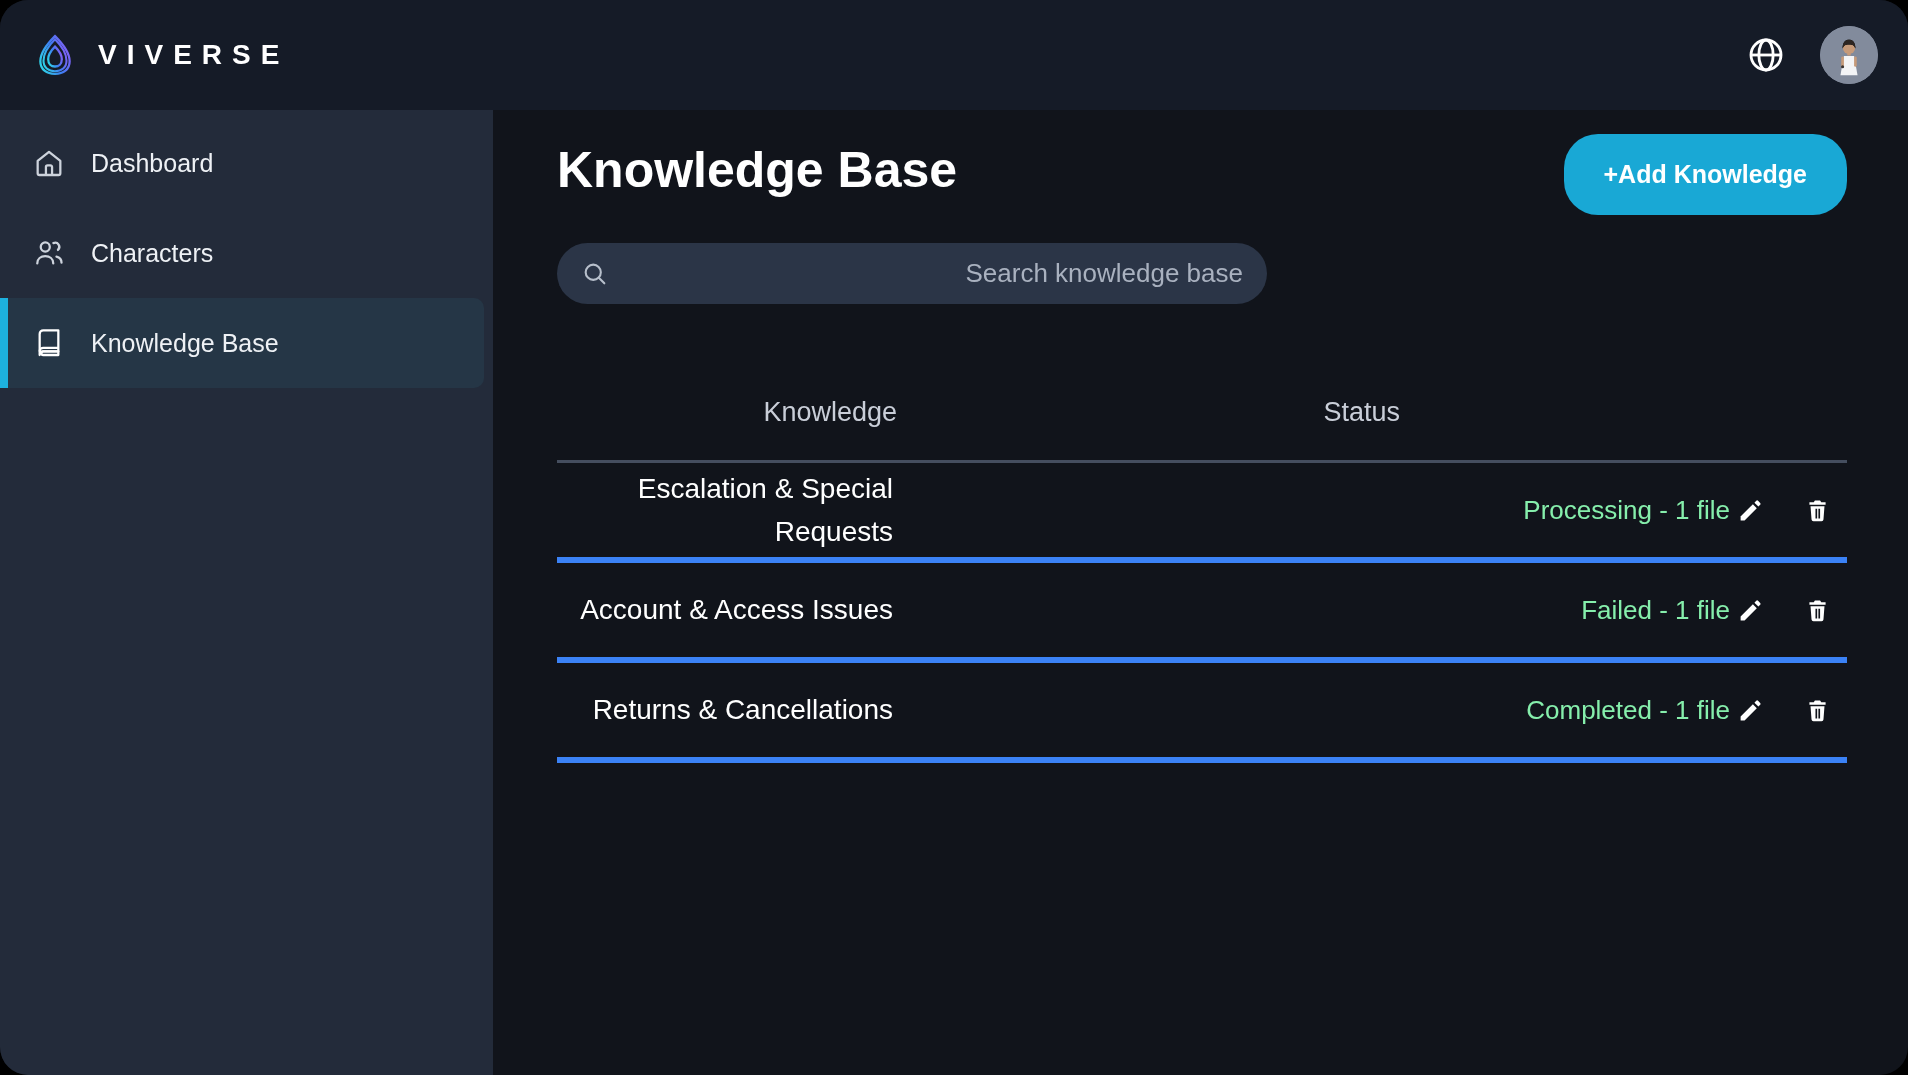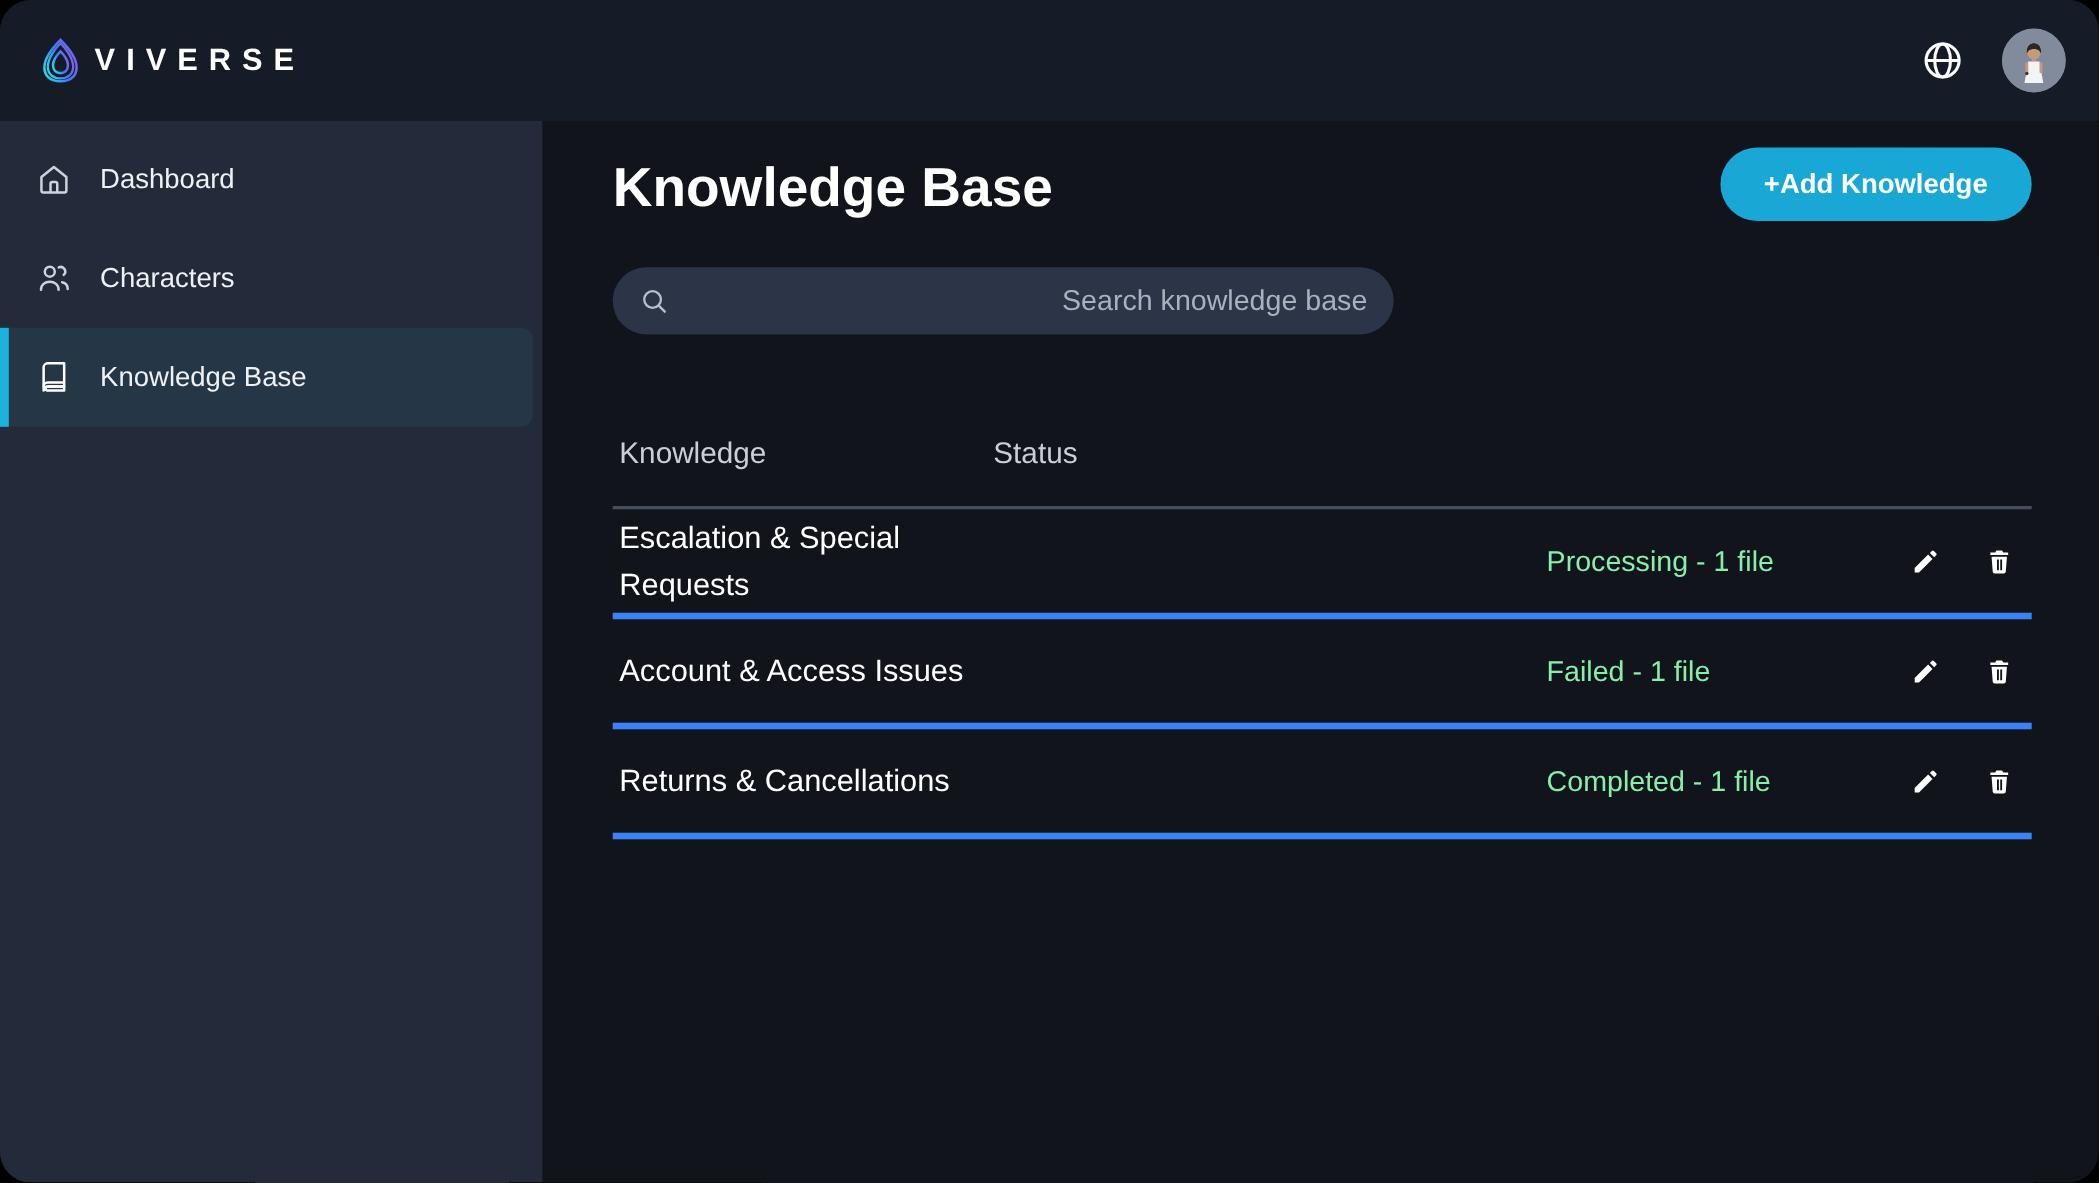--- a/index.html
+++ b/index.html
@@ -12,21 +12,21 @@
     position: relative;
   }
 
   
   .topbar {
     height: 110px; flex: 0 0 110px;
     background: #151b27;
     display: flex; align-items: center;
     padding: 0 30px 0 32px;
   }
-  .brand { display: flex; align-items: center; gap: 8px; }
+  .brand { display: flex; align-items: center; gap: 20px; }
   .brand-name {
     color: #ffffff; font-size: 28px; font-weight: 700;
     letter-spacing: 10px;
   }
   .topbar-right { margin-left: auto; display: flex; align-items: center; gap: 34px; }
   .globe-btn { background: none; border: none; cursor: pointer; display: flex; color: #fff; }
   .avatar {
     width: 58px; height: 58px; border-radius: 50%;
     background: #828b9c; overflow: hidden; cursor: pointer;
     display: flex; align-items: flex-end; justify-content: center;
@@ -55,40 +55,40 @@
     content: ""; position: absolute; left: 0; top: 0; bottom: 0;
     width: 8px; background: #1db1de;
   }
   .side-item.active .sicon { color: #ffffff; }
 
   
   .main { flex: 1; position: relative; padding: 30px 61px 0 64px; overflow: hidden; }
   .page-title { color: #ffffff; font-size: 50px; font-weight: 700; line-height: 1.2; }
   .add-btn {
     position: absolute; top: 24px; right: 61px;
-    height: 67px; padding: 0 40px;
+    height: 81px; padding: 0 40px;
     border: none; border-radius: 34px;
     background: #19a8d5; color: #ffffff;
     font-family: "Liberation Sans", sans-serif;
     font-size: 25px; font-weight: 700; cursor: pointer;
   }
   .search-wrap {
     margin-top: 43px; width: 710px; height: 61px;
     background: #2b3547; border-radius: 31px;
     display: flex; align-items: center; padding: 0 24px; gap: 16px;
   }
   .search-wrap .mag { color: #b7bfcb; flex: 0 0 28px; display: flex; }
   .search-input {
     flex: 1; background: transparent; border: none; outline: none;
     color: #e8ecf2; font-size: 26px; font-family: "Liberation Sans", sans-serif; text-align: right;
   }
   .search-input::placeholder { color: #a9b1bf; }
 
   
-  .table { margin-top: 61px; width: 1290px; }
+  .table { margin-top: 61px; width: 1290px; text-align: right; }
   .trow {
     display: grid;
     grid-template-columns: 340px 503px 330px 1fr;
     align-items: center;
   }
   .thead { min-height: 95px; }
   .thead .cell {
     color: #c9ced8; font-size: 27px; font-weight: 500;
   }
   .cell { padding-left: 6px; }

